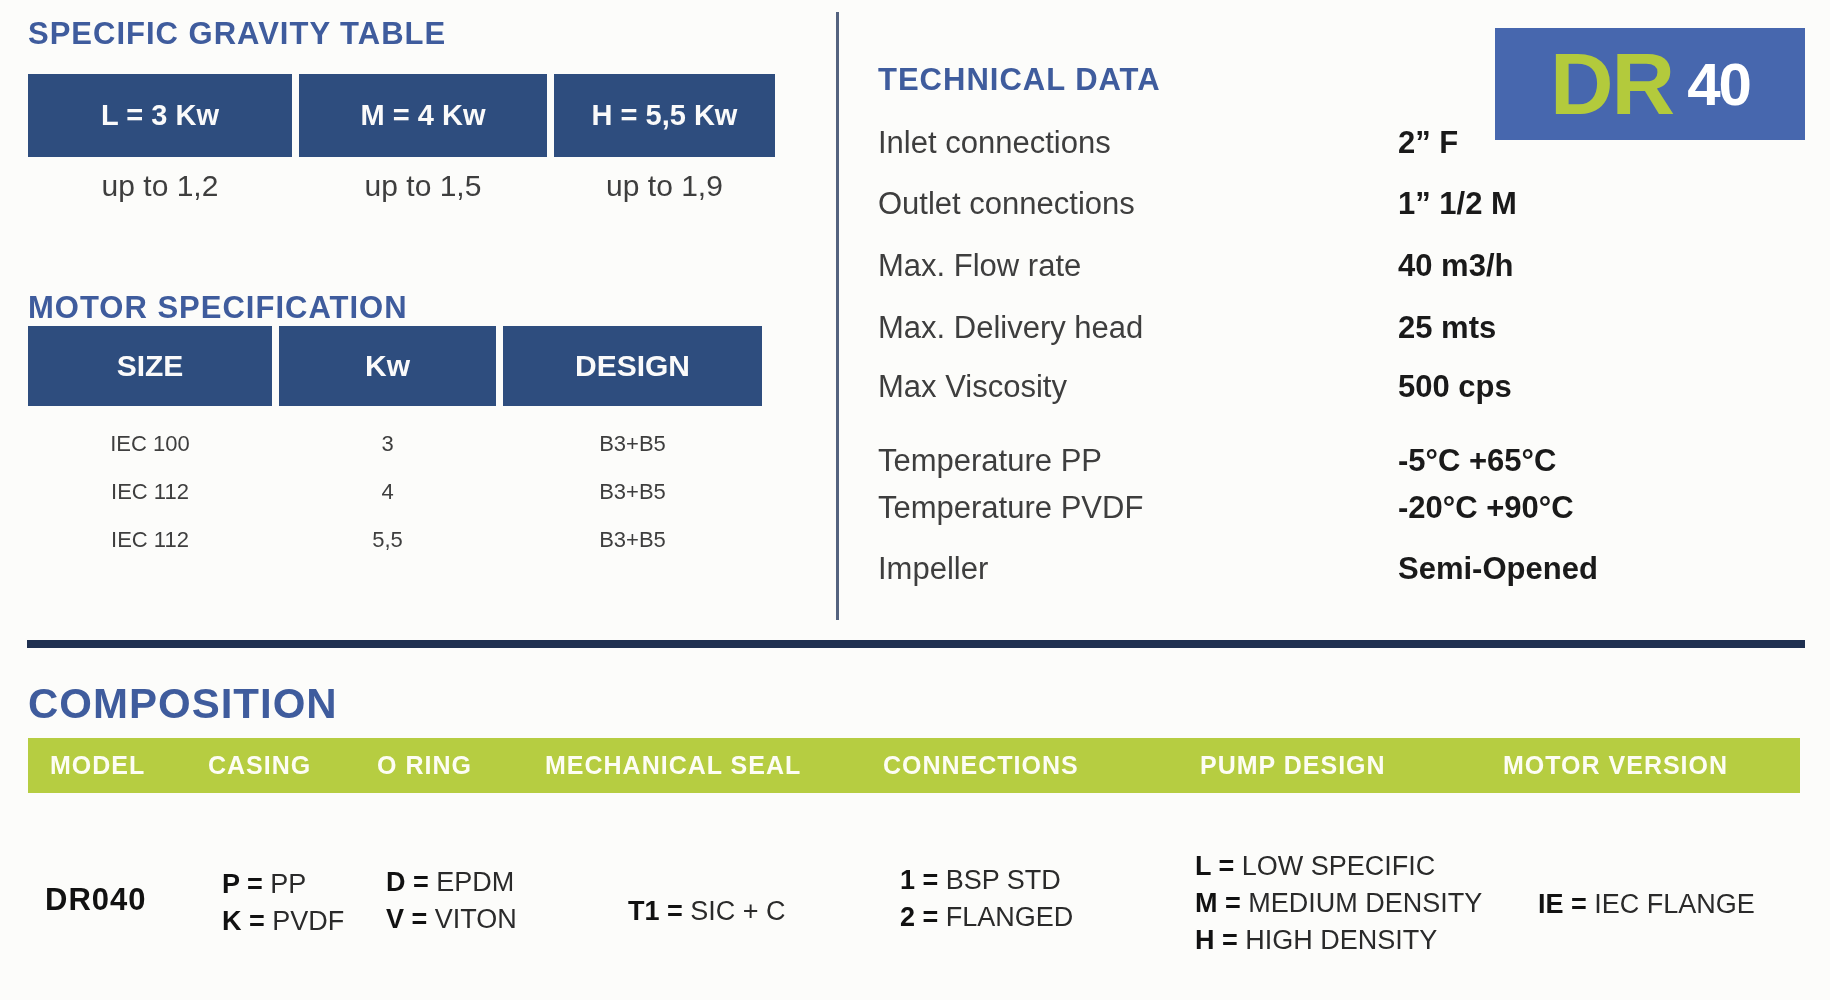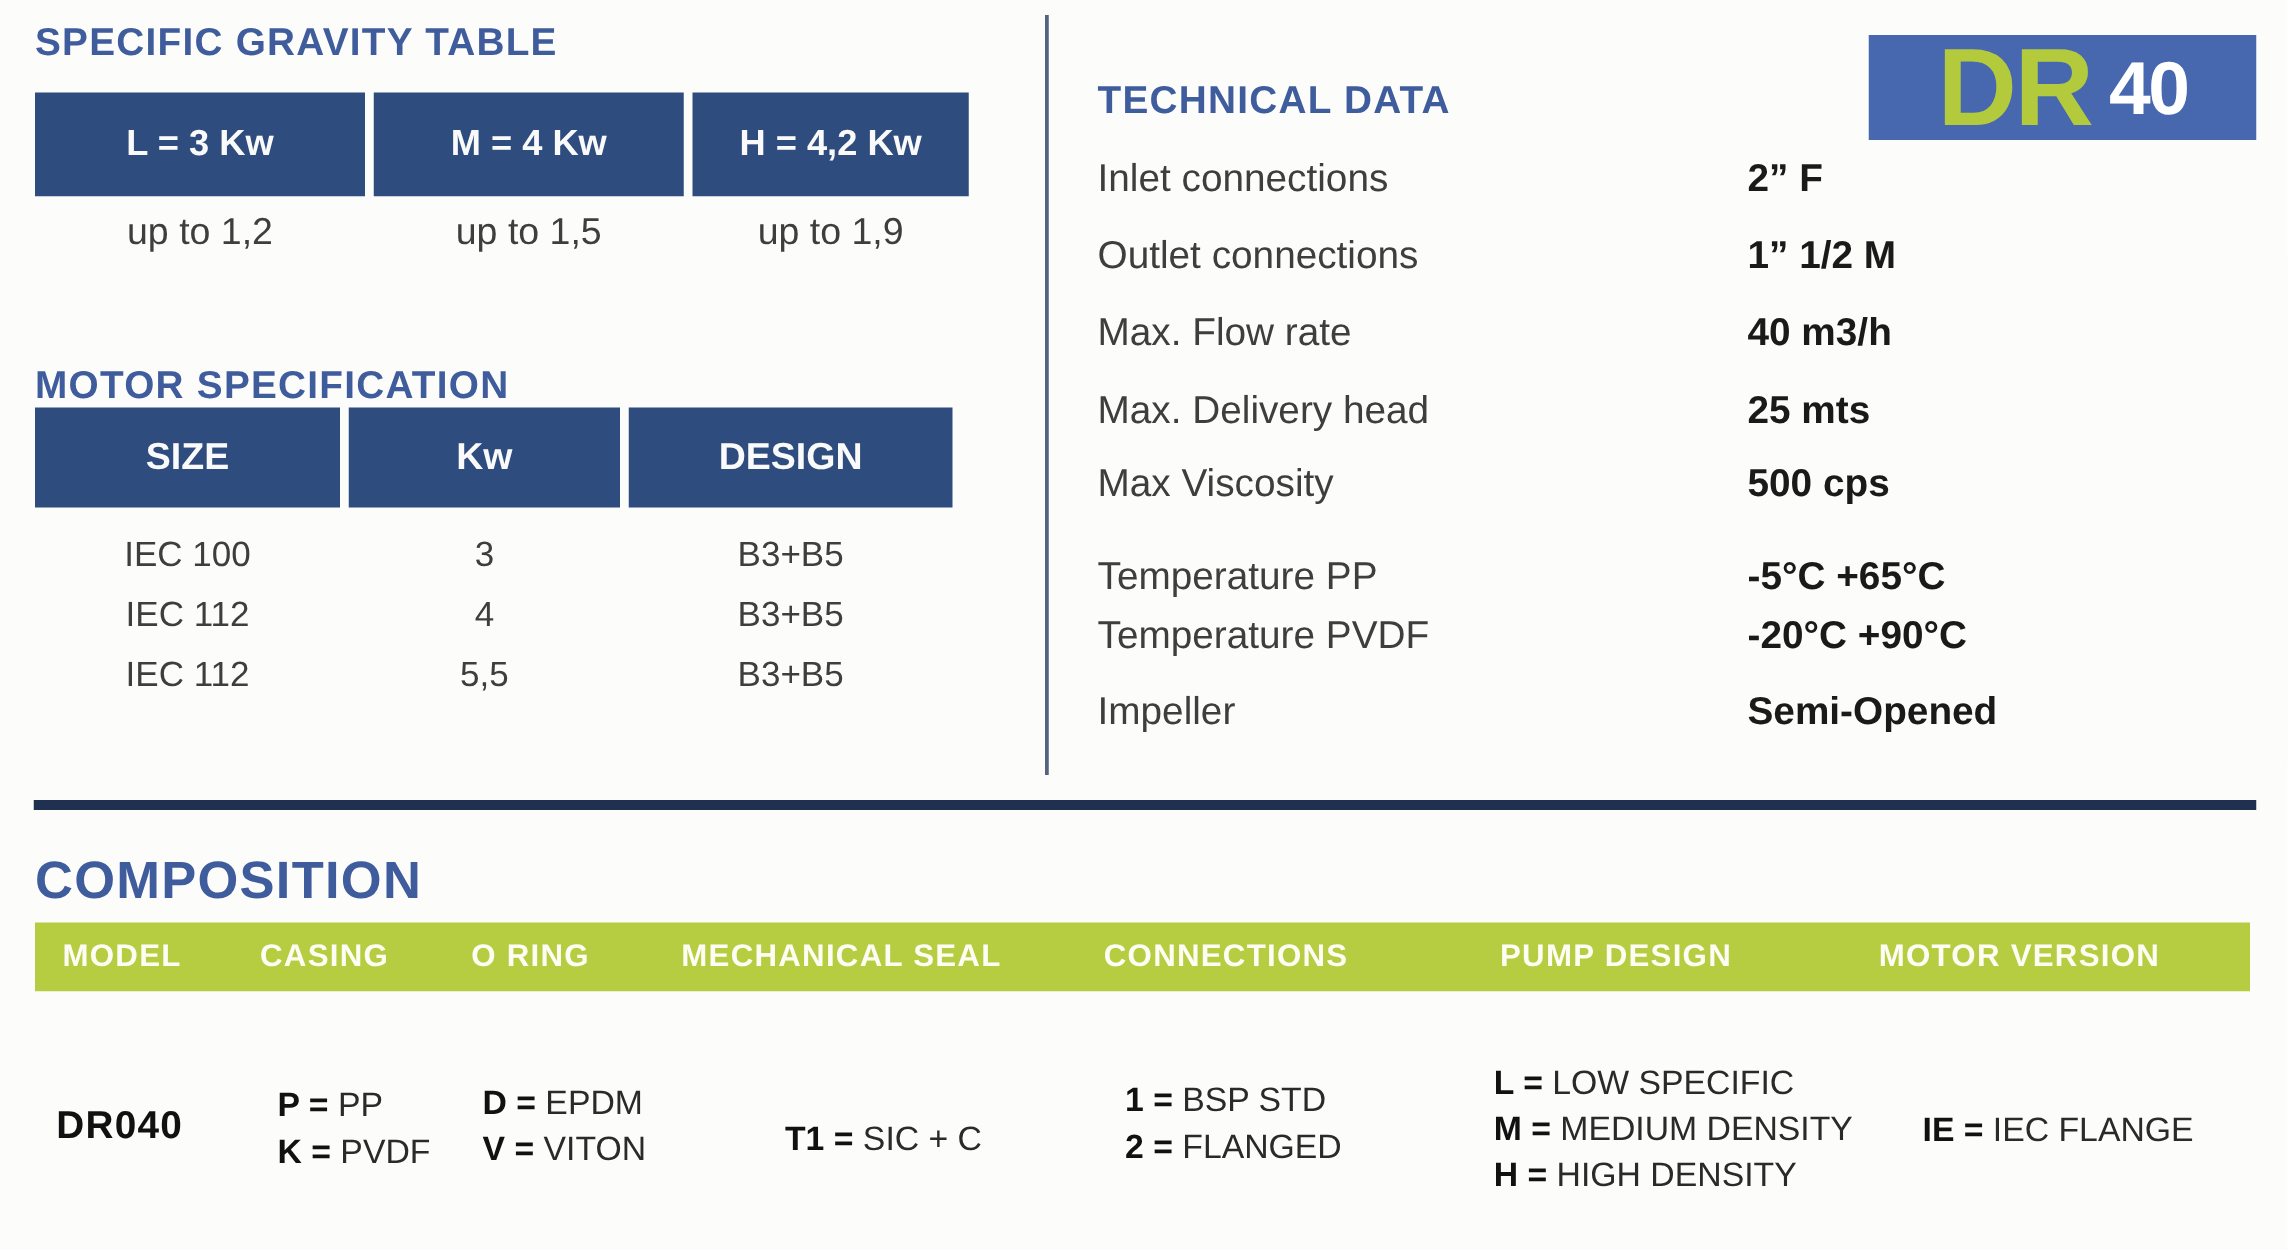--- a/index.html
+++ b/index.html
@@ -17,35 +17,35 @@
   .sg-c1{width:264px;} .sg-c2{width:248px;} .sg-c3{width:221px;}
   .sg-vals{display:flex;gap:7px;margin-top:12px;}
   .sg-val{font-size:30px;color:#3e3e3e;text-align:center;}
 
   .motor{position:absolute;left:28px;top:290px;width:752px;}
   .motor-head{display:flex;gap:7px;}
   .m-c1{width:244px;} .m-c2{width:217px;} .m-c3{width:259px;}
   .cell-navy.mh{height:80px;font-size:30px;}
   .motor-row{display:flex;gap:7px;height:48px;align-items:center;}
   .motor-rows{margin-top:14px;}
-  .m-cell{font-size:28px;text-align:center;color:#3e3e3e;}
+  .m-cell{font-size:22px;text-align:center;color:#3e3e3e;}
 
   
   .vdiv{position:absolute;left:836px;top:12px;width:3px;height:608px;background:#54637f;}
   .hrule{position:absolute;left:27px;top:640px;width:1778px;height:8px;background:#1f3050;}
 
   
   .tech{position:absolute;left:878px;top:62px;width:700px;}
   .tech .sec-title{display:block;margin-bottom:0;}
   .trow{position:absolute;left:0;width:920px;}
   .trow .lbl{font-size:31px;color:#3e3e3e;}
   .trow .val{position:absolute;left:520px;top:0;font-size:31px;font-weight:bold;color:#1a1a1a;}
 
   
-  .badge{position:absolute;left:1495px;top:28px;width:310px;height:84px;background:#4767ae;
+  .badge{position:absolute;left:1495px;top:28px;width:310px;height:112px;background:#4767ae;
     display:flex;align-items:center;justify-content:center;}
   .badge .dr{color:#b3ca3c;font-weight:bold;font-size:88px;letter-spacing:-2px;}
   .badge .num{color:#ffffff;font-weight:bold;font-size:60px;margin-left:14px;letter-spacing:-2px;}
 
   
   .comp-title{position:absolute;left:28px;top:680px;font-size:42px;}
   .comp-bar{position:absolute;left:28px;top:738px;width:1772px;height:55px;background:#b6cd41;}
   .comp-bar span{position:absolute;top:0;height:55px;display:flex;align-items:center;
     color:#fdfdf4;font-weight:bold;font-size:25px;letter-spacing:1px;white-space:nowrap;}
   .ch1{left:22px;} .ch2{left:180px;} .ch3{left:349px;} .ch4{left:517px;font-size:24px;}
@@ -65,21 +65,21 @@
 </head>
 <body>
 
 <div class="page">
 
   <div class="sg">
     <div class="sec-title">SPECIFIC GRAVITY TABLE</div>
     <div class="sg-head">
       <div class="cell-navy sg-c1">L = 3 Kw</div>
       <div class="cell-navy sg-c2">M = 4 Kw</div>
-      <div class="cell-navy sg-c3">H = 4,2 Kw</div>
+      <div class="cell-navy sg-c3">H = 5,5 Kw</div>
     </div>
     <div class="sg-vals">
       <div class="sg-val sg-c1">up to 1,2</div>
       <div class="sg-val sg-c2">up to 1,5</div>
       <div class="sg-val sg-c3">up to 1,9</div>
     </div>
   </div>
 
   <div class="motor">
     <div class="sec-title">MOTOR SPECIFICATION</div>

